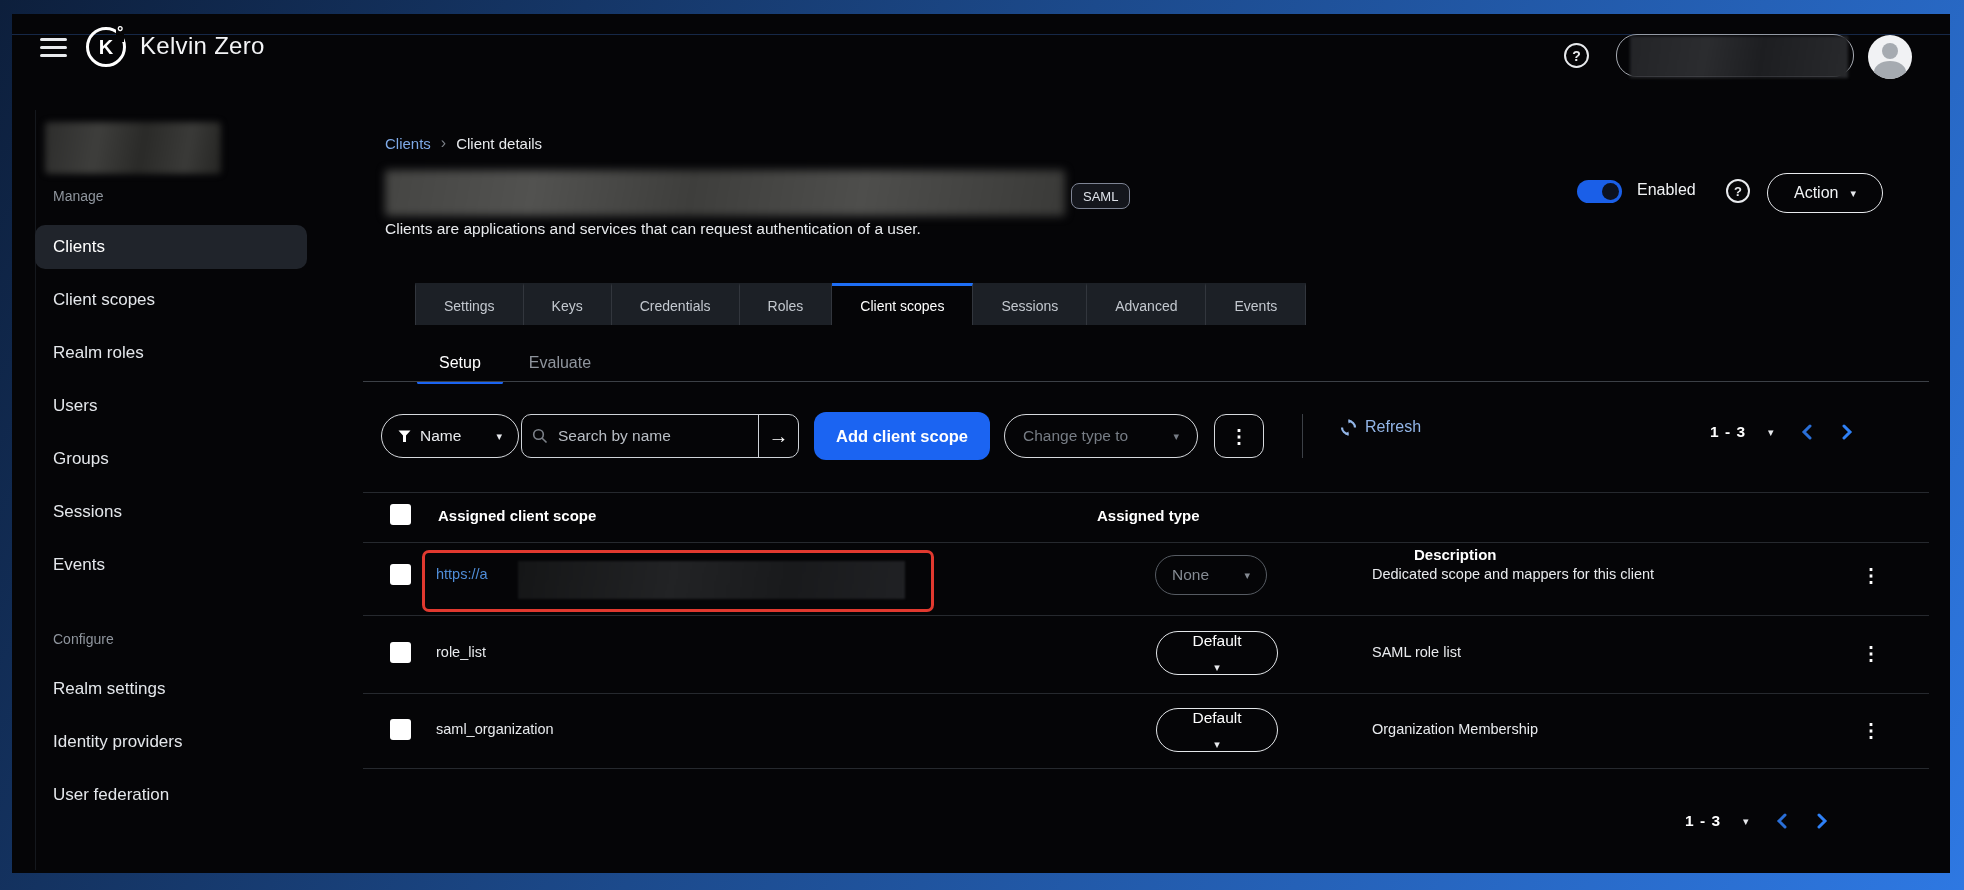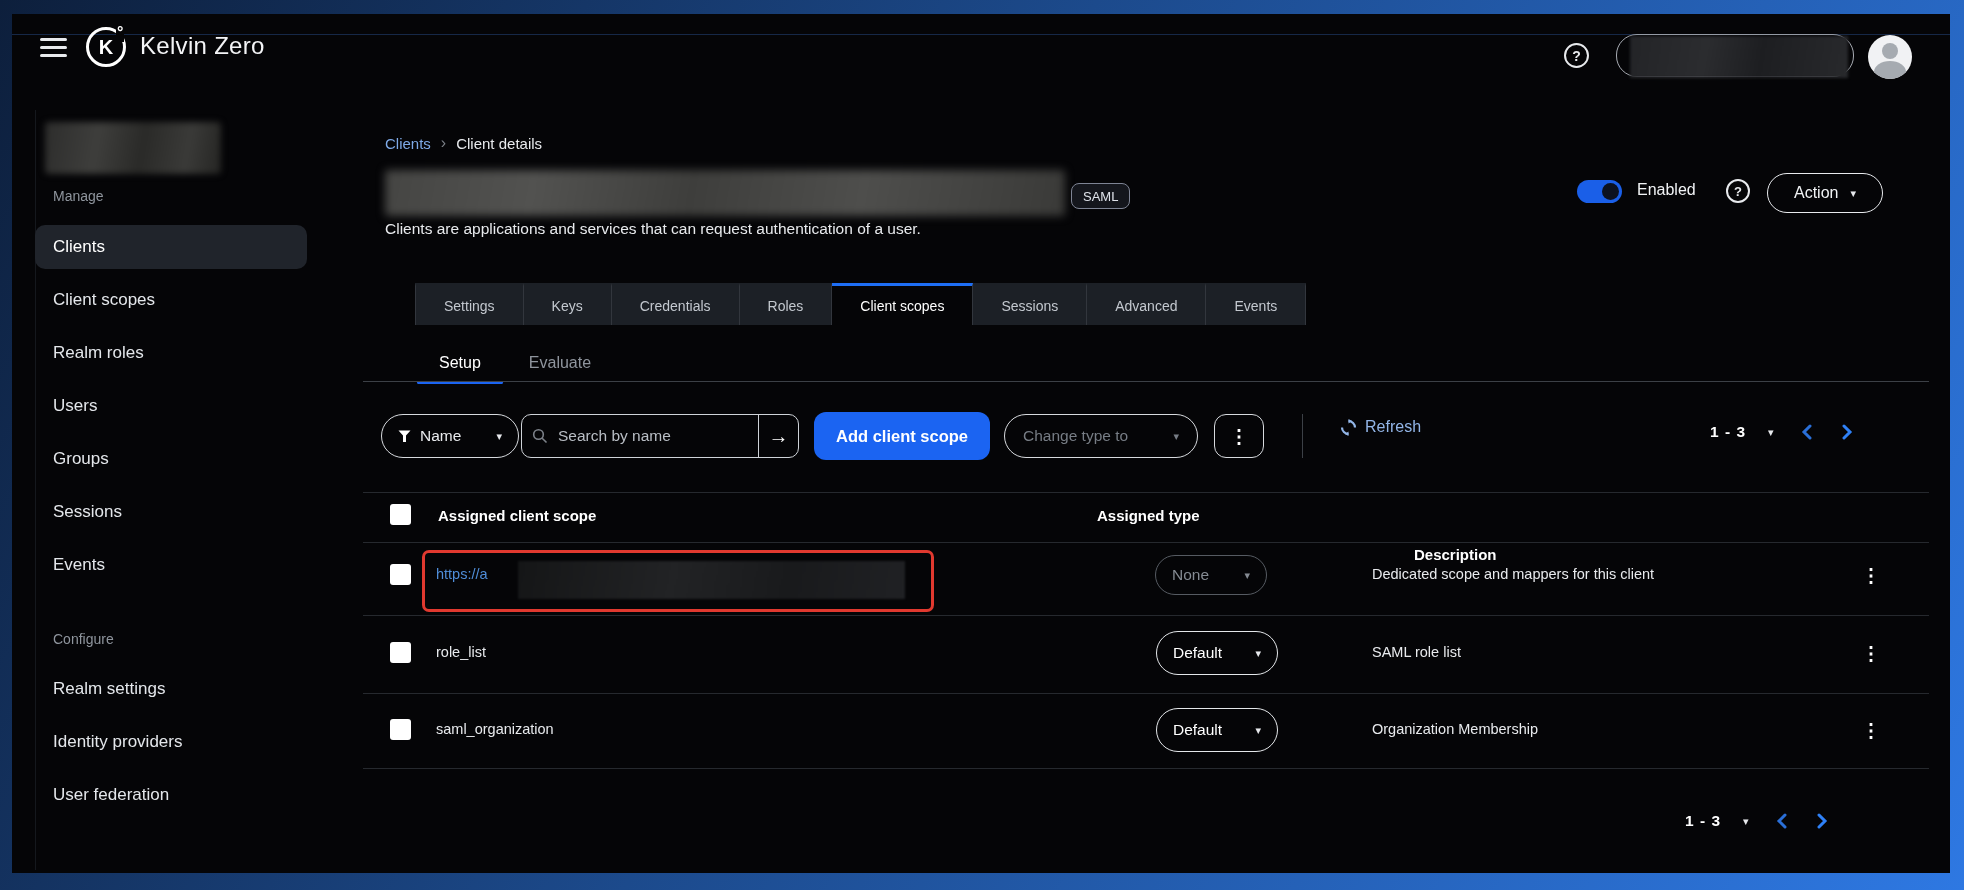--- a/index.html
+++ b/index.html
@@ -109,21 +109,21 @@
   .th { position:absolute; font-size:15px; font-weight:bold; color:#fff; }
   .cell { position:absolute; font-size:14.5px; color:#e8eaed; }
   .scope-link { color:#4f8dd8; cursor:pointer; }
   .row-redact { left:506px; top:547px; width:387px; height:38px;
     background:linear-gradient(100deg,#151617 0%,#222325 40%,#191a1c 70%,#202124 100%); filter:blur(1px); }
   .red-box { left:410px; top:536px; width:512px; height:62px; border:3.5px solid #e1392f; border-radius:7px; }
   .type-pill { position:absolute; border-radius:22px; display:flex; align-items:center; justify-content:space-between;
     padding:0 16px; font-size:15.5px; cursor:pointer; }
   .type-none { left:1143px; top:541px; width:112px; height:40px; border:1px solid #565b62; color:#858b93; }
   .type-none .caret { color:#858b93; }
-  .type-default { width:122px; height:44px; border:1px solid #e4e7ea; color:#fff; left:1144px; }
+  .type-default { width:122px; height:44px; border:1px solid #e4e7ea; color:#fff; left:1144px;flex-direction:column; }
   .row-kebab { position:absolute; left:1846px; width:26px; height:30px; display:flex; align-items:center; justify-content:center; cursor:pointer; }
 </style>
 </head>
 <body>
 
 <div class="content">
   <div class="header-topline"></div>
 
   <div class="abs hamburger">
       <span></span>

